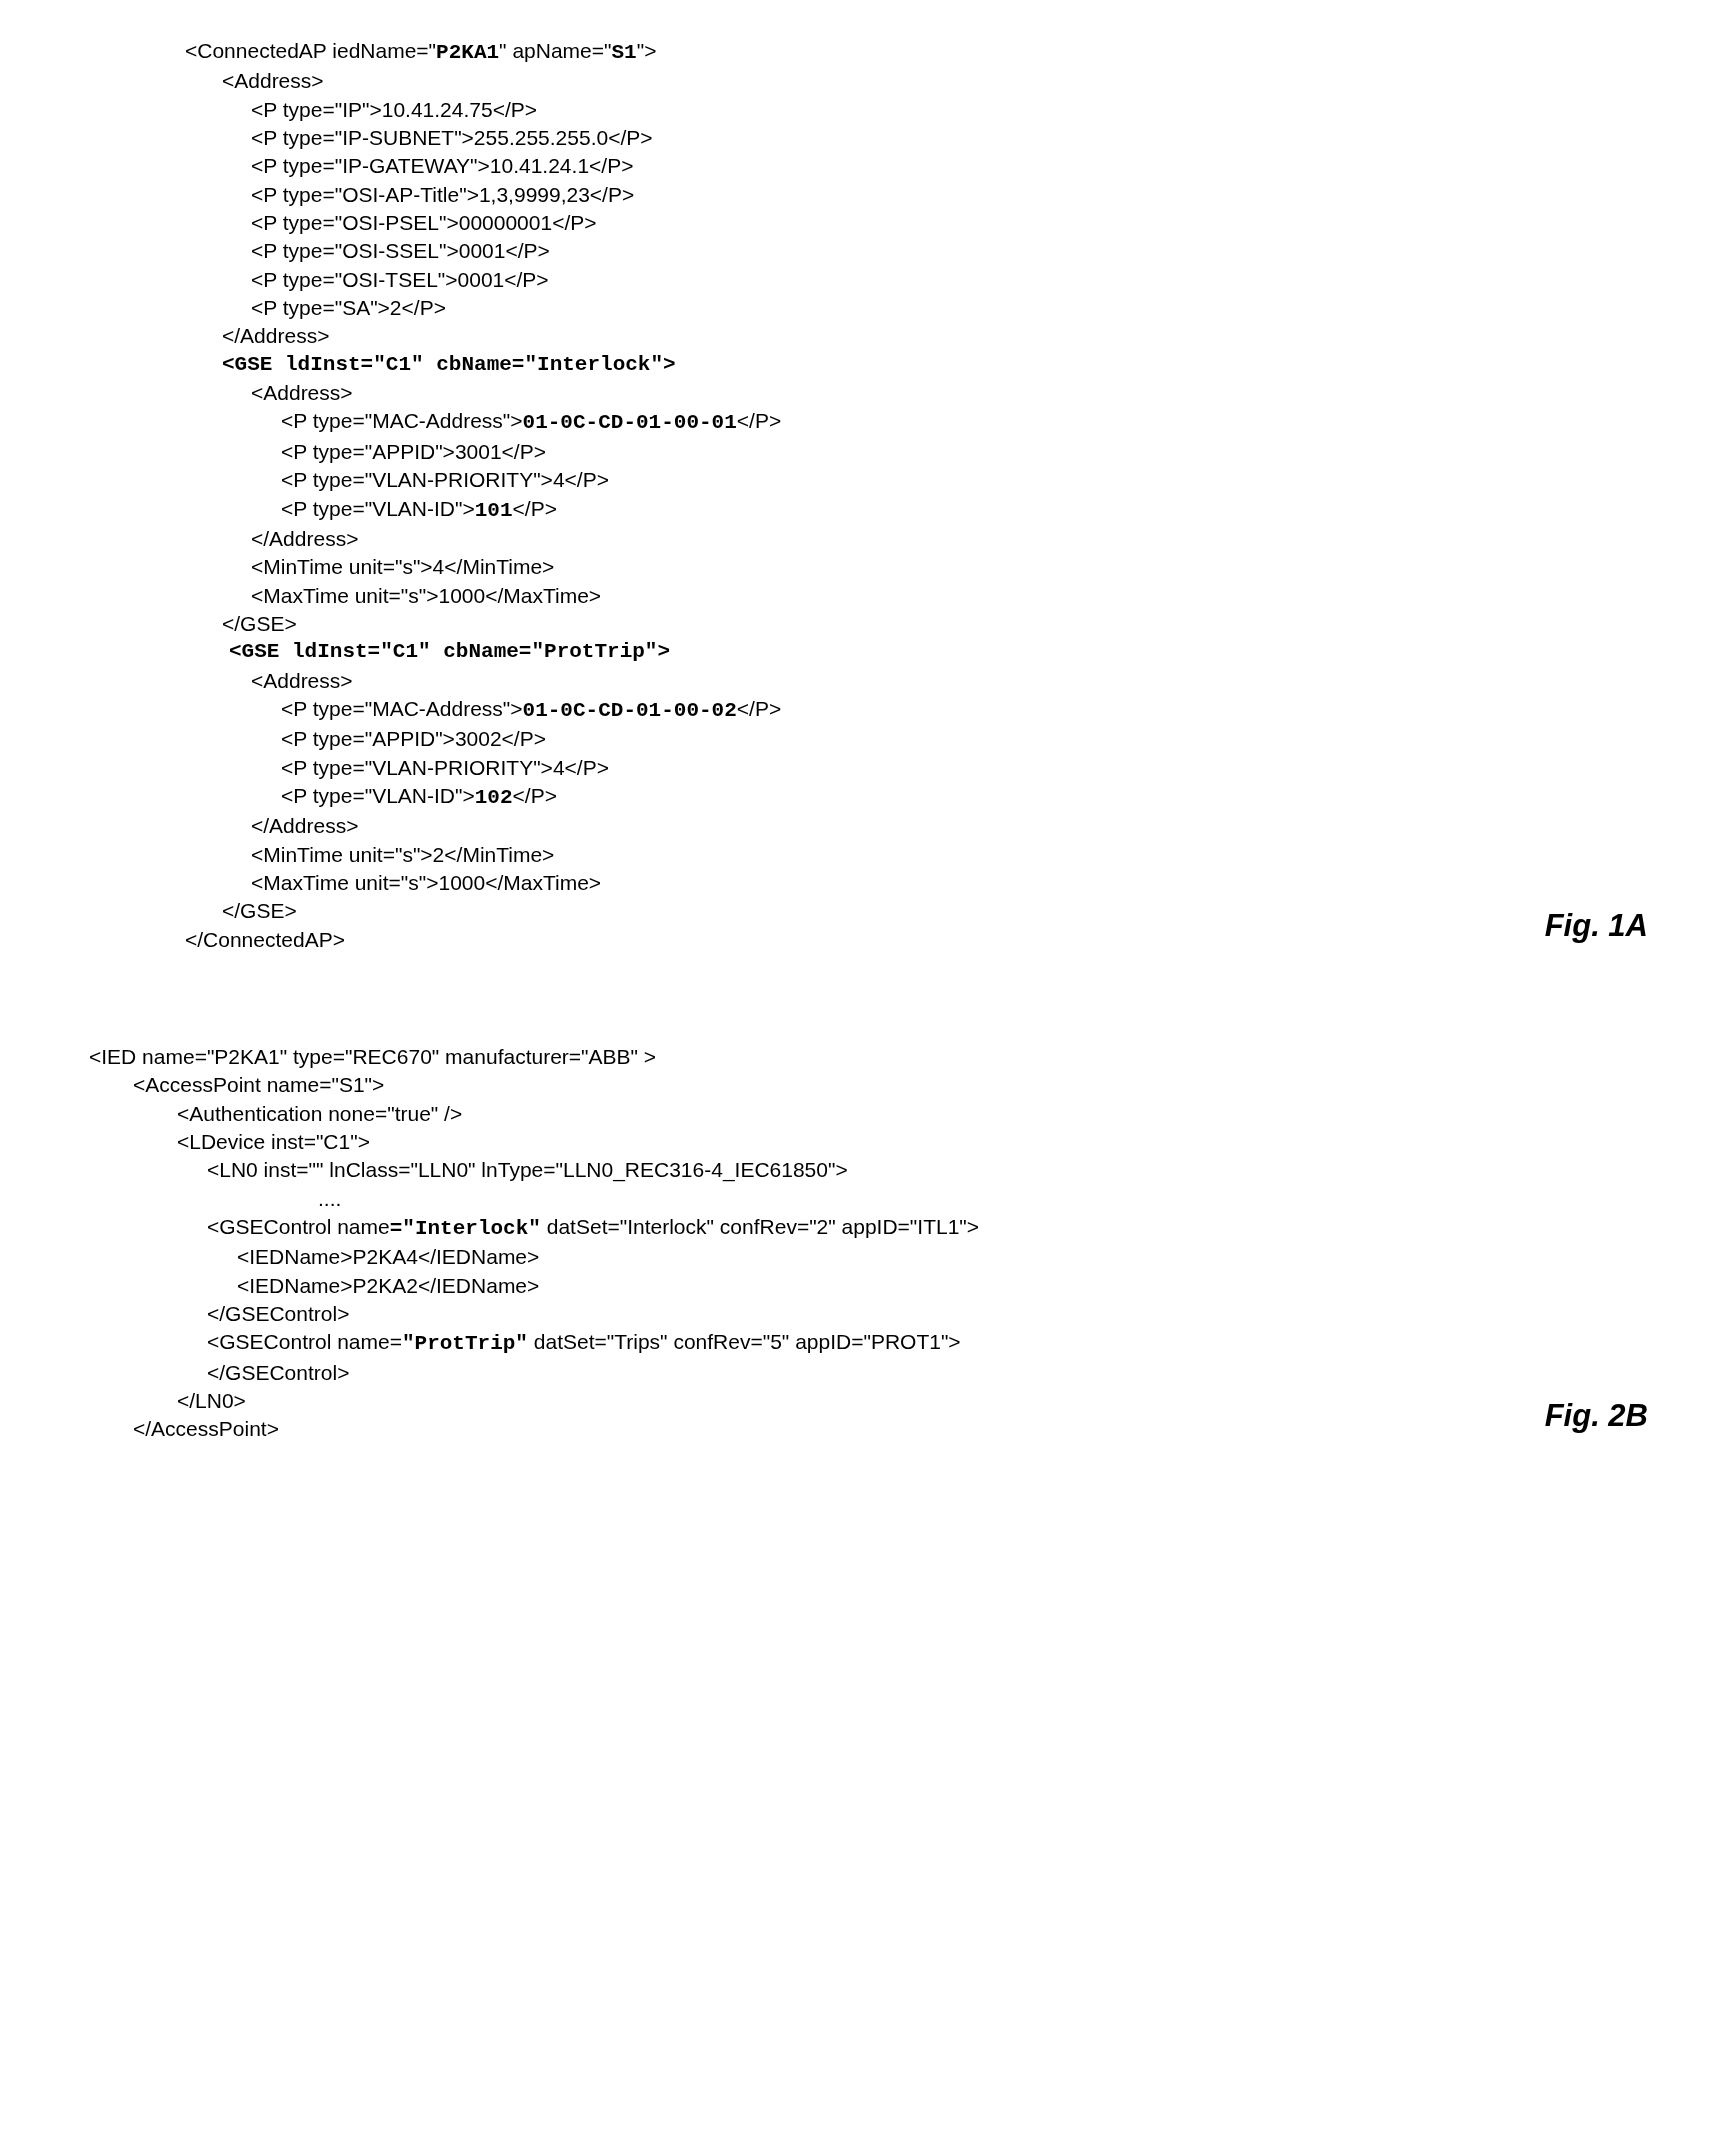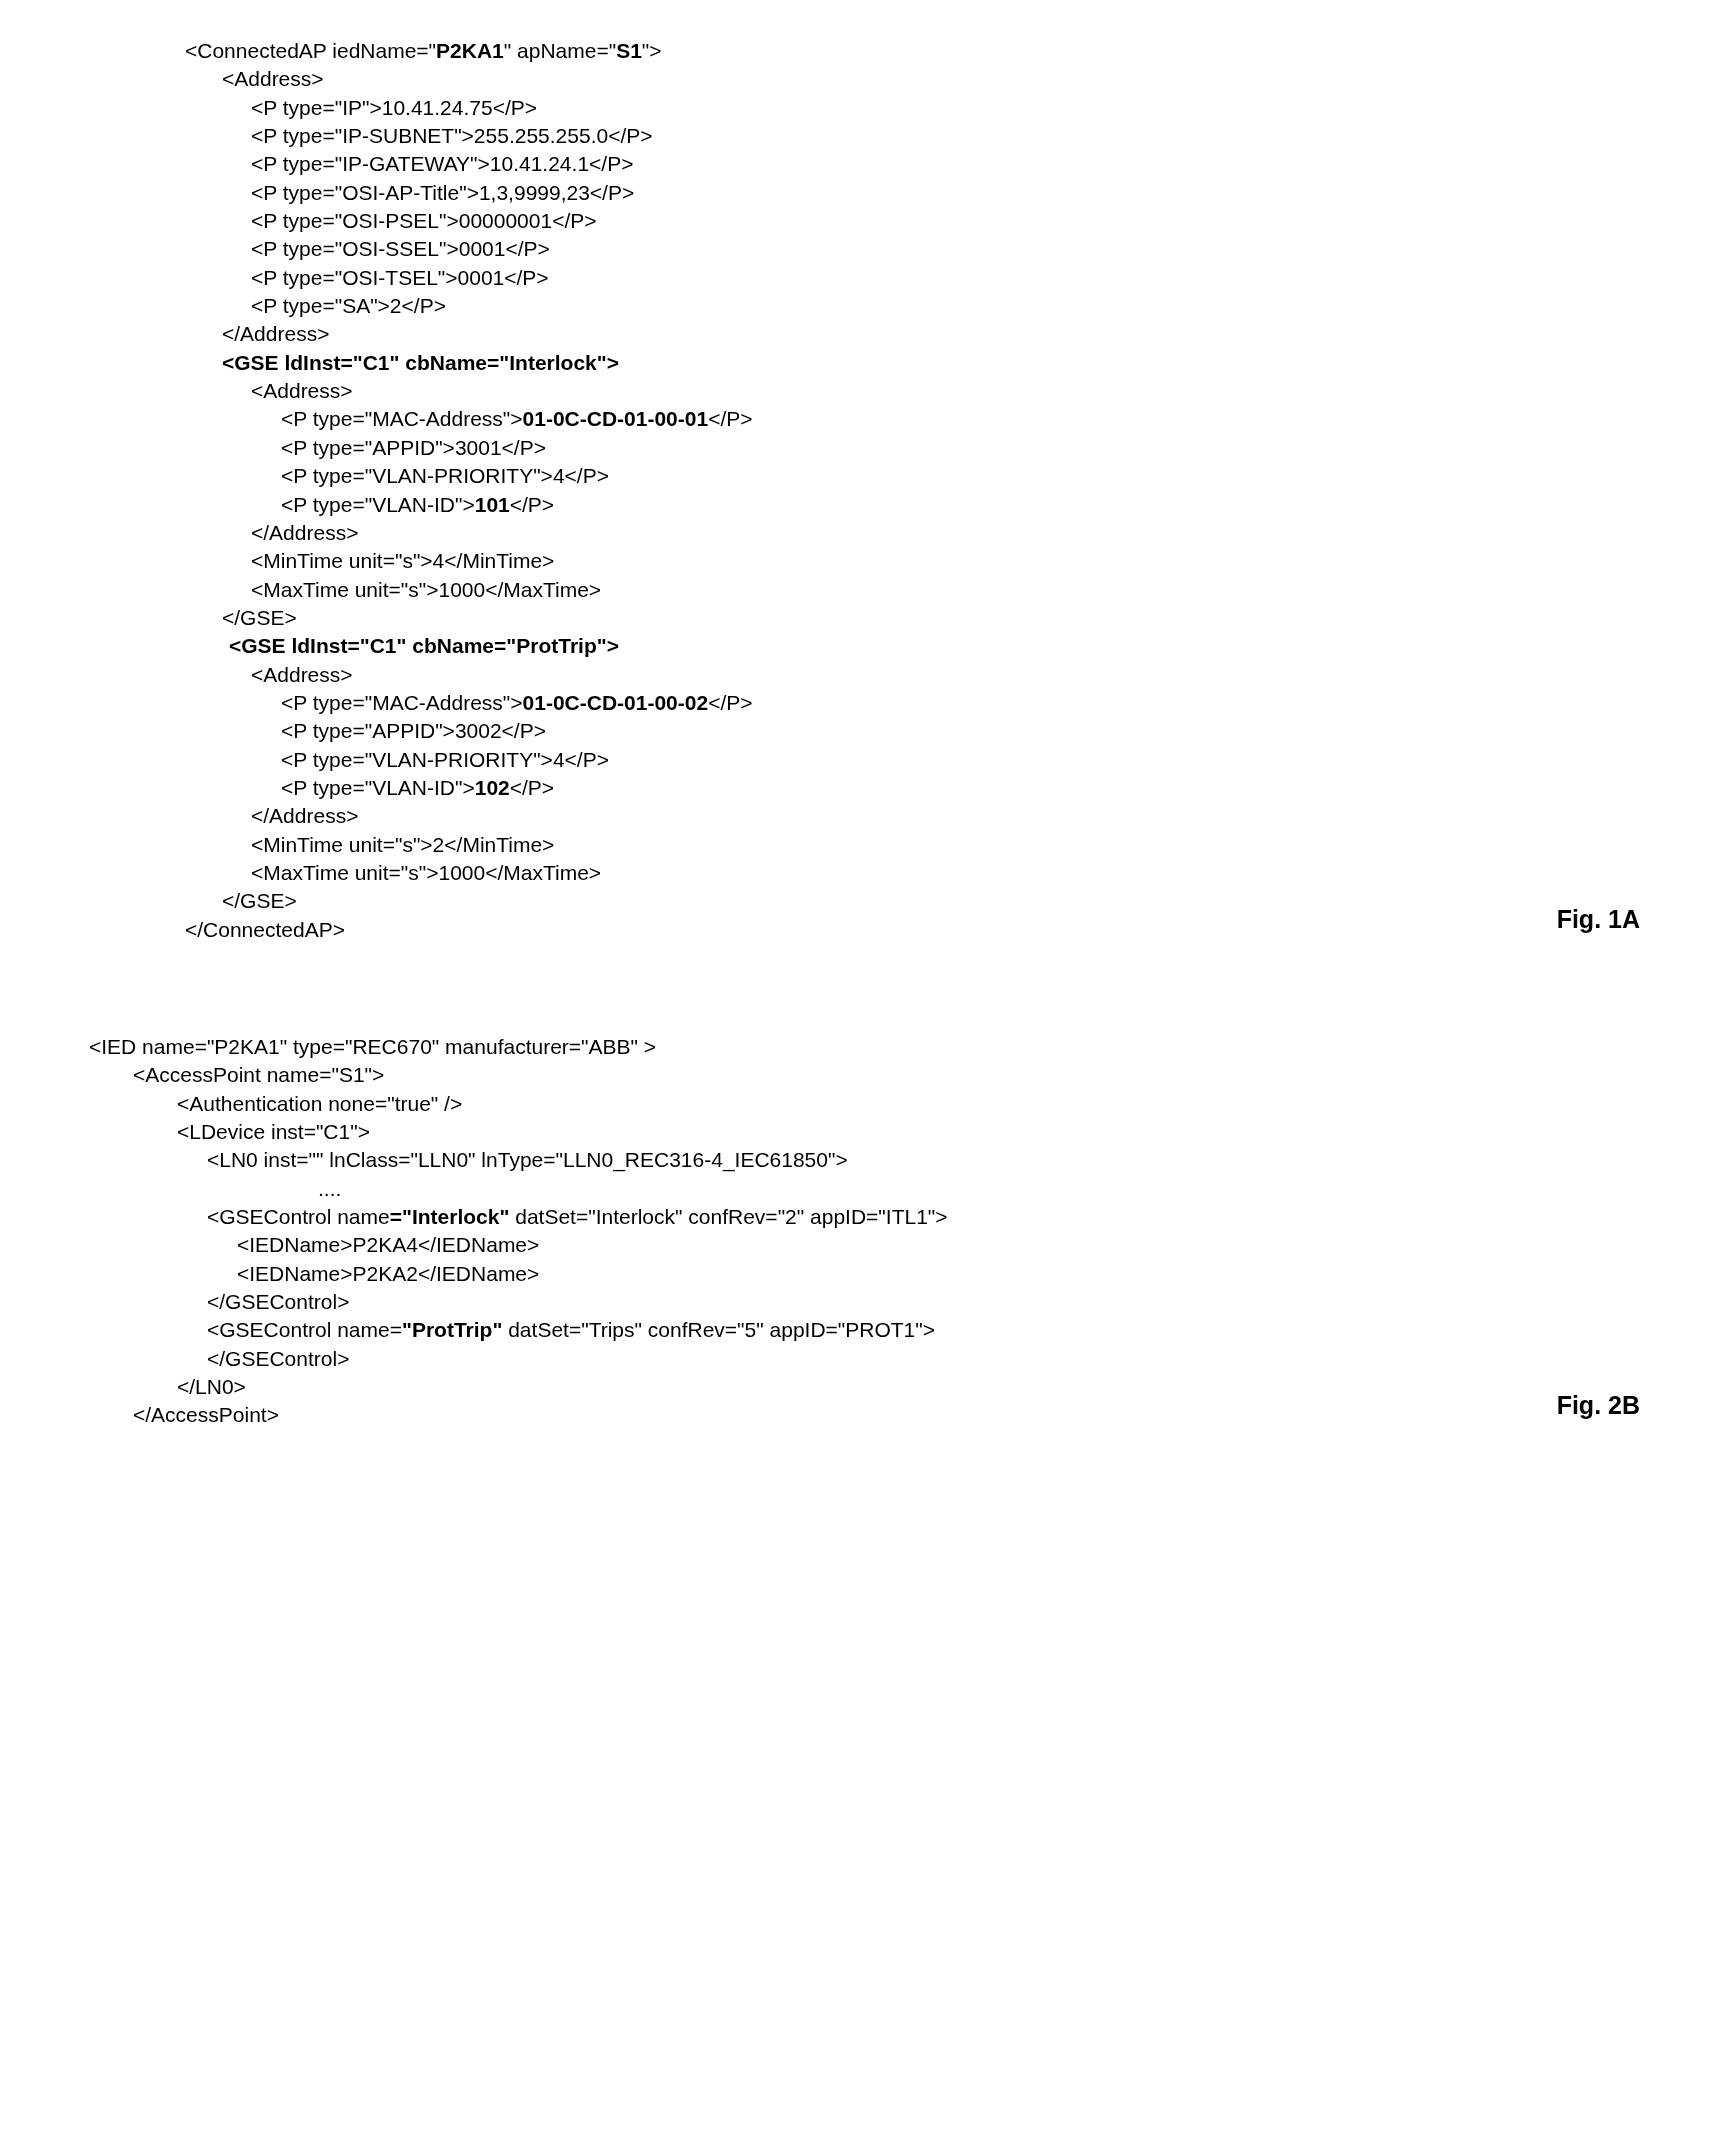--- a/index.html
+++ b/index.html
@@ -10,37 +10,38 @@
       padding: 37px 59px;
       font-size: 21px;
       line-height: 1.35;
     }
     .section {
       margin-bottom: 89px;
       position: relative;
     }
     .fig-label {
       position: absolute;
-      right: 22px;
+      right: 14px;
       bottom: 7.4px;
-      font-size: 25px;
+      font-size: 31px;
       font-weight: bold;
+      font-style: italic;
     }
     .ind0 { padding-left: 89px; }
     .ind1 { padding-left: 126px; }
     .ind2 { padding-left: 163px; }
     .ind3 { padding-left: 192px; }
     .ind4 { padding-left: 222px; }
     .indb0 { padding-left: 30px; }
     .indb1 { padding-left: 74px; }
     .indb2 { padding-left: 118px; }
     .indb3 { padding-left: 148px; }
     .indb4 { padding-left: 178px; }
     .dots { padding-left: 259px; }
-    .b { font-weight: bold; }
+    .b { font-weight: bold; font-family: Liberation Mono, monospace; }
     .line { white-space: nowrap; }
   </style>
 </head>
 <body>
 
 <div class="section">
   <div class="line ind1">
     <span>&lt;ConnectedAP iedName="</span><span class="b">P2KA1</span><span>" apName="</span><span class="b">S1</span><span>"&gt;</span>
   </div>
   <div class="line ind2">&lt;Address&gt;</div>

